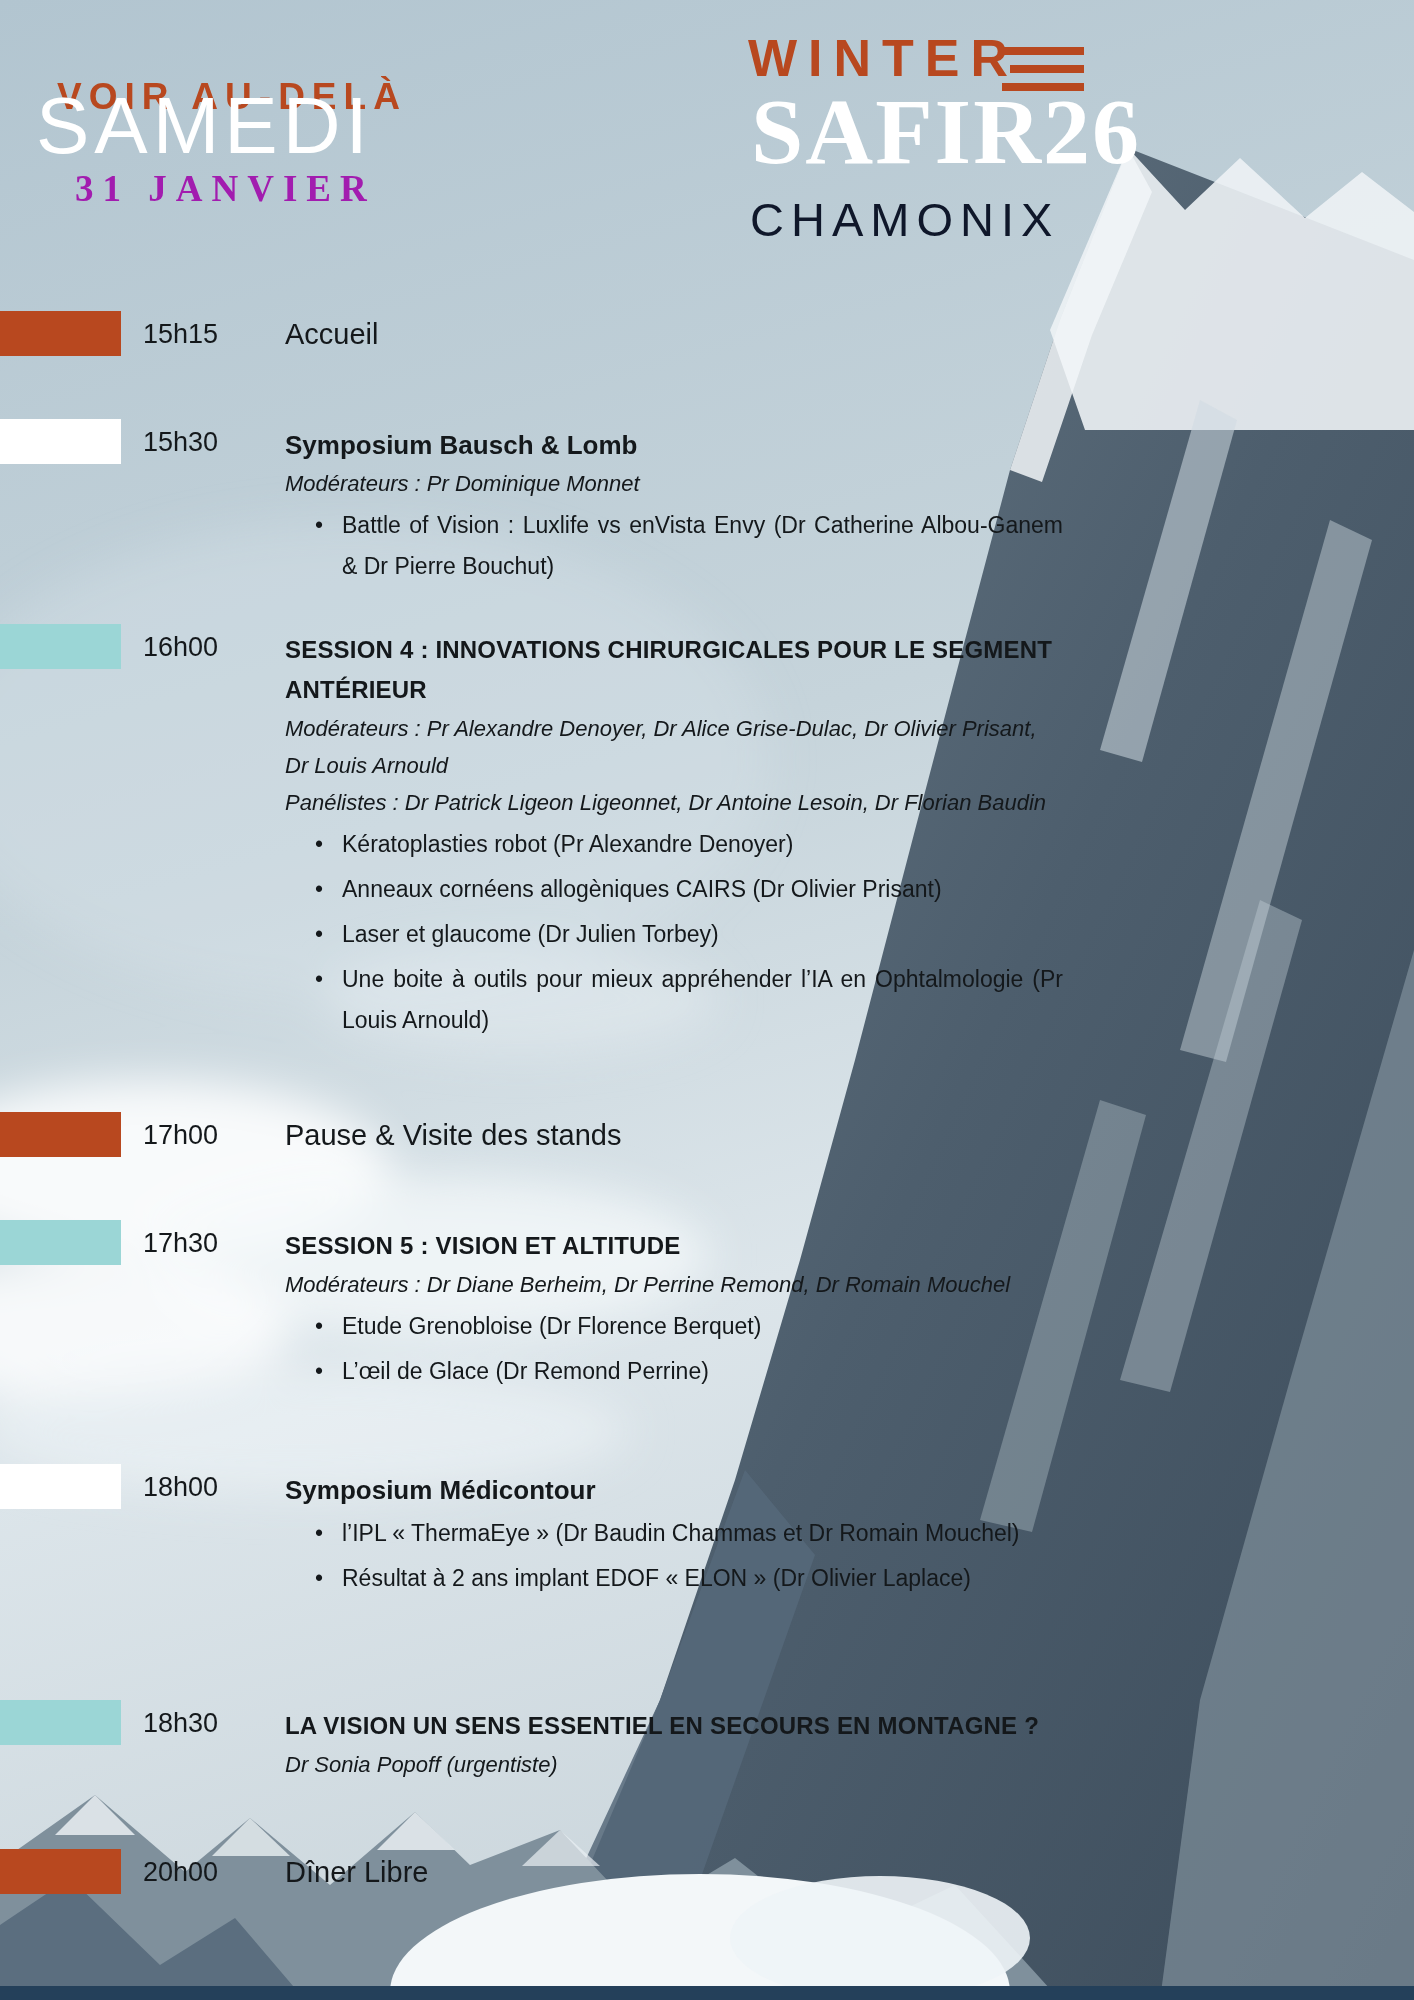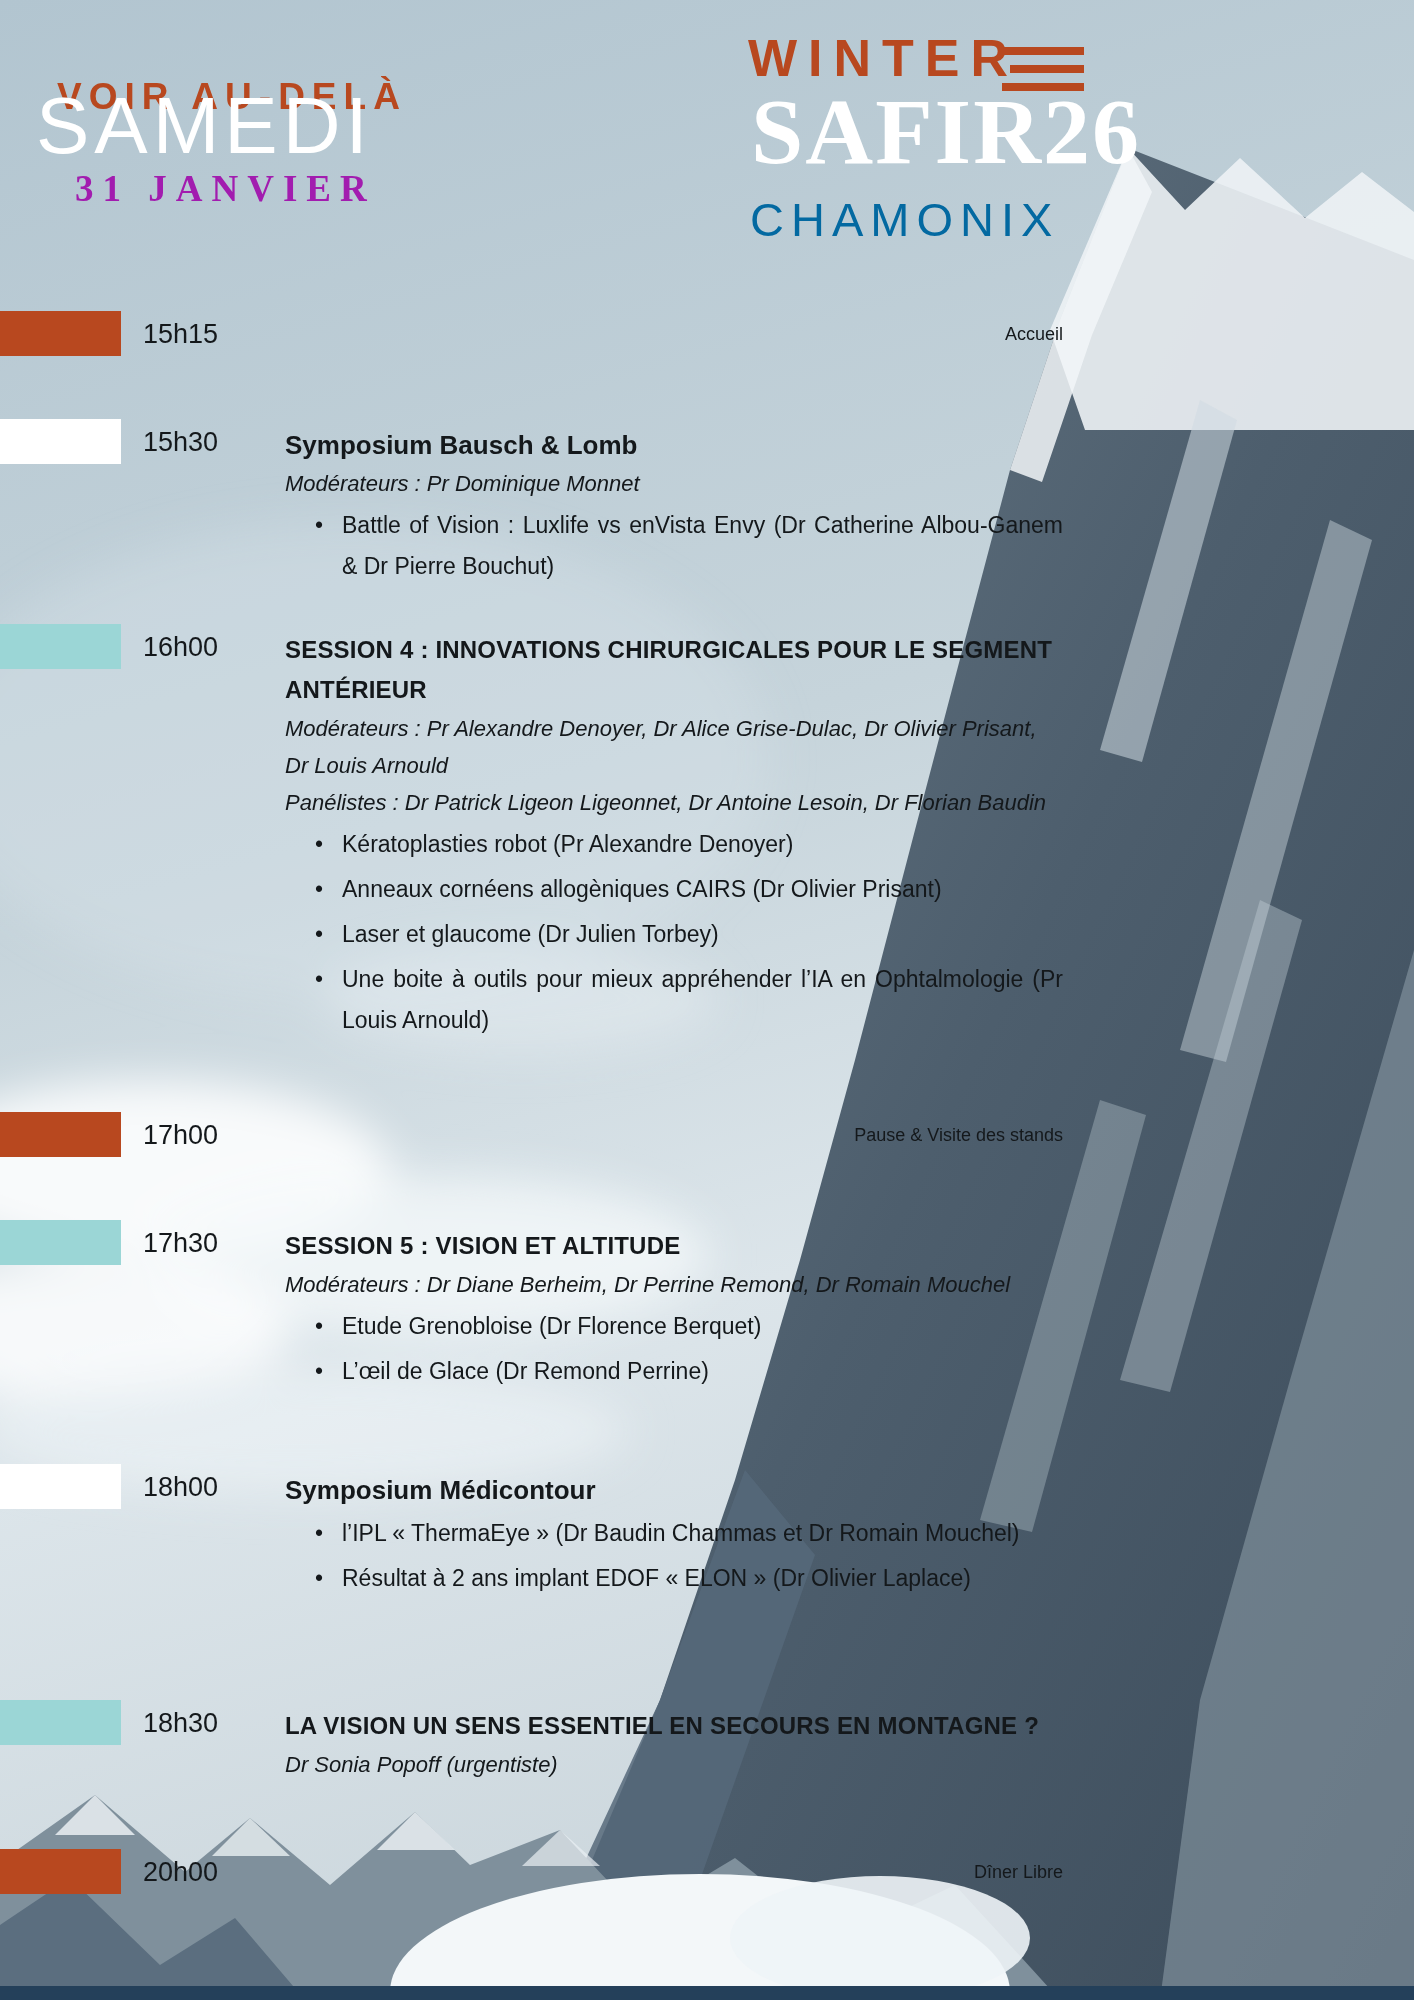--- a/index.html
+++ b/index.html
@@ -46,41 +46,41 @@
   .stripes i:nth-child(2){margin-left:8px;}
   .brand-name{
     position:absolute;left:751px;top:84px;
     font-family:"Liberation Serif","DejaVu Serif",serif;
     font-size:94px;font-weight:700;letter-spacing:2px;
     color:#ffffff;line-height:1;
   }
   .brand-city{
     position:absolute;left:750px;top:196px;
     font-size:47px;font-weight:400;letter-spacing:7px;
-    color:#0369a1;line-height:1;
+    color:#0f172a;line-height:1;
   }
 
   
   .row{position:absolute;left:0;width:1100px;}
   .r0{top:311px}.r1{top:419px}.r2{top:624px}.r3{top:1112px}
   .r4{top:1220px}.r5{top:1464px}.r6{top:1700px}.r7{top:1849px}
   .bar{position:absolute;left:0;top:0;width:121px;height:45px;}
   .bar-orange{background:#b8481f;}
   .bar-teal{background:#9bd6d6;}
   .bar-white{background:#ffffff;}
   .time{
     position:absolute;left:143px;top:6px;width:135px;
     font-size:27px;color:#14181b;line-height:34px;
   }
   .content{
     position:absolute;left:285px;top:6px;width:778px;
     color:#14181b;
   }
   .title{line-height:40px;}
-  .t-plain{font-size:18px;font-weight:400;line-height:34px;text-align:right;}
+  .t-plain{font-size:29px;font-weight:400;line-height:34px;}
   .t-bold{font-size:26px;font-weight:700;}
   .t-caps{font-size:24px;font-weight:700;letter-spacing:.2px;}
   .mods,.speaker{
     font-size:22px;font-style:italic;line-height:37px;font-weight:400;
   }
   ul.topics{
     margin:3px 0 0 0;padding:0;list-style:none;
   }
   ul.topics li{
     position:relative;

